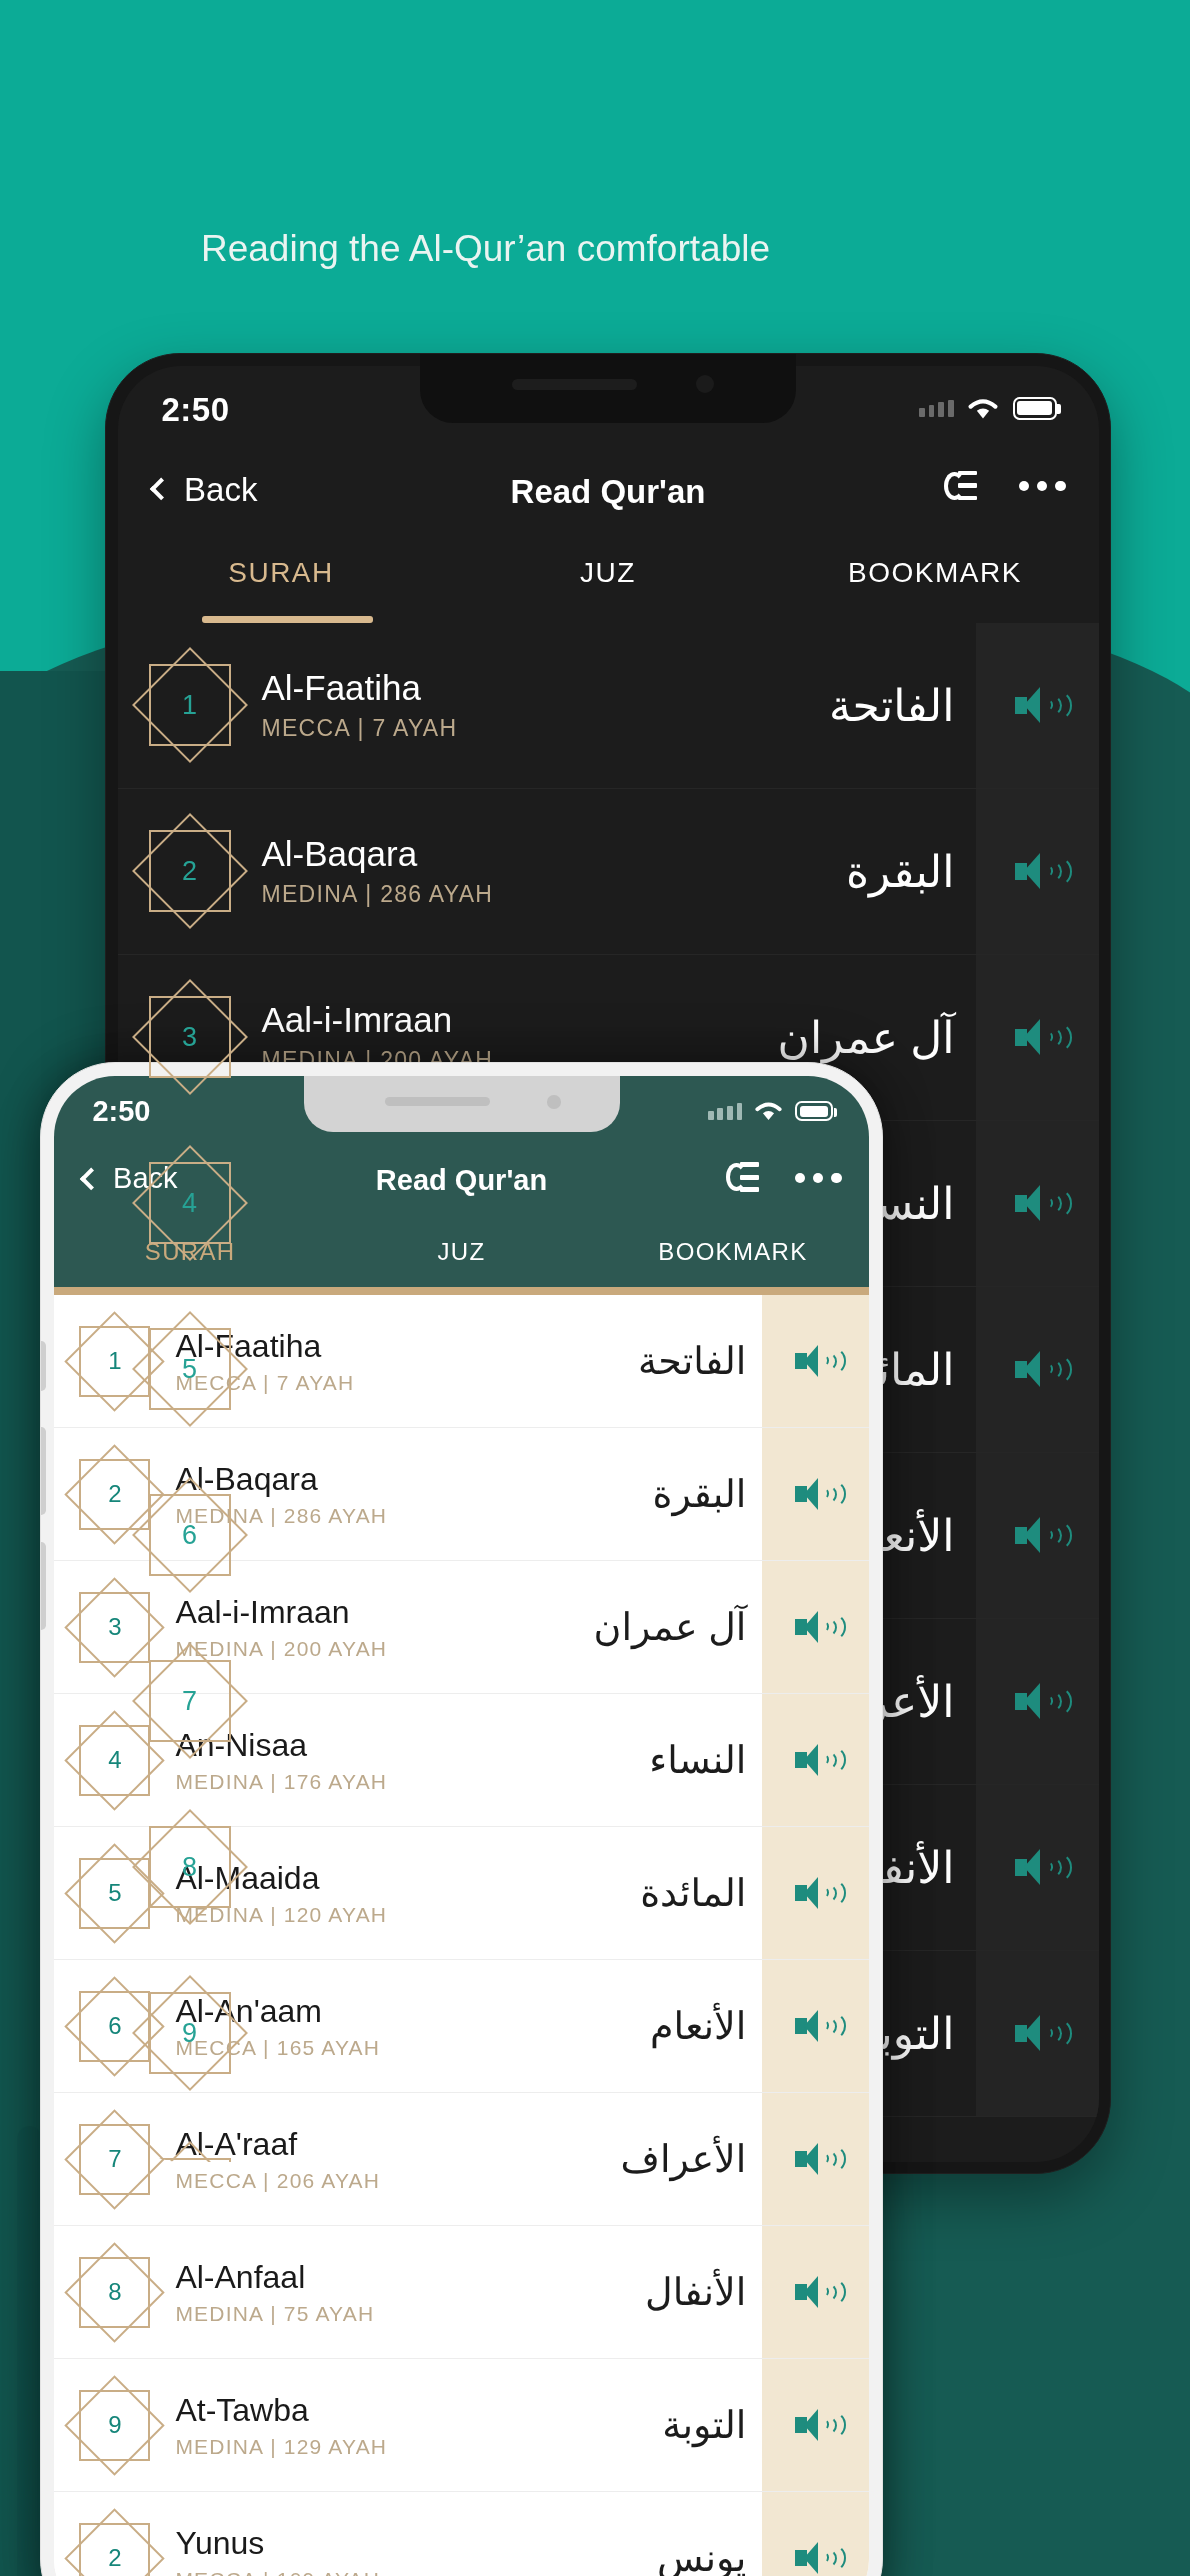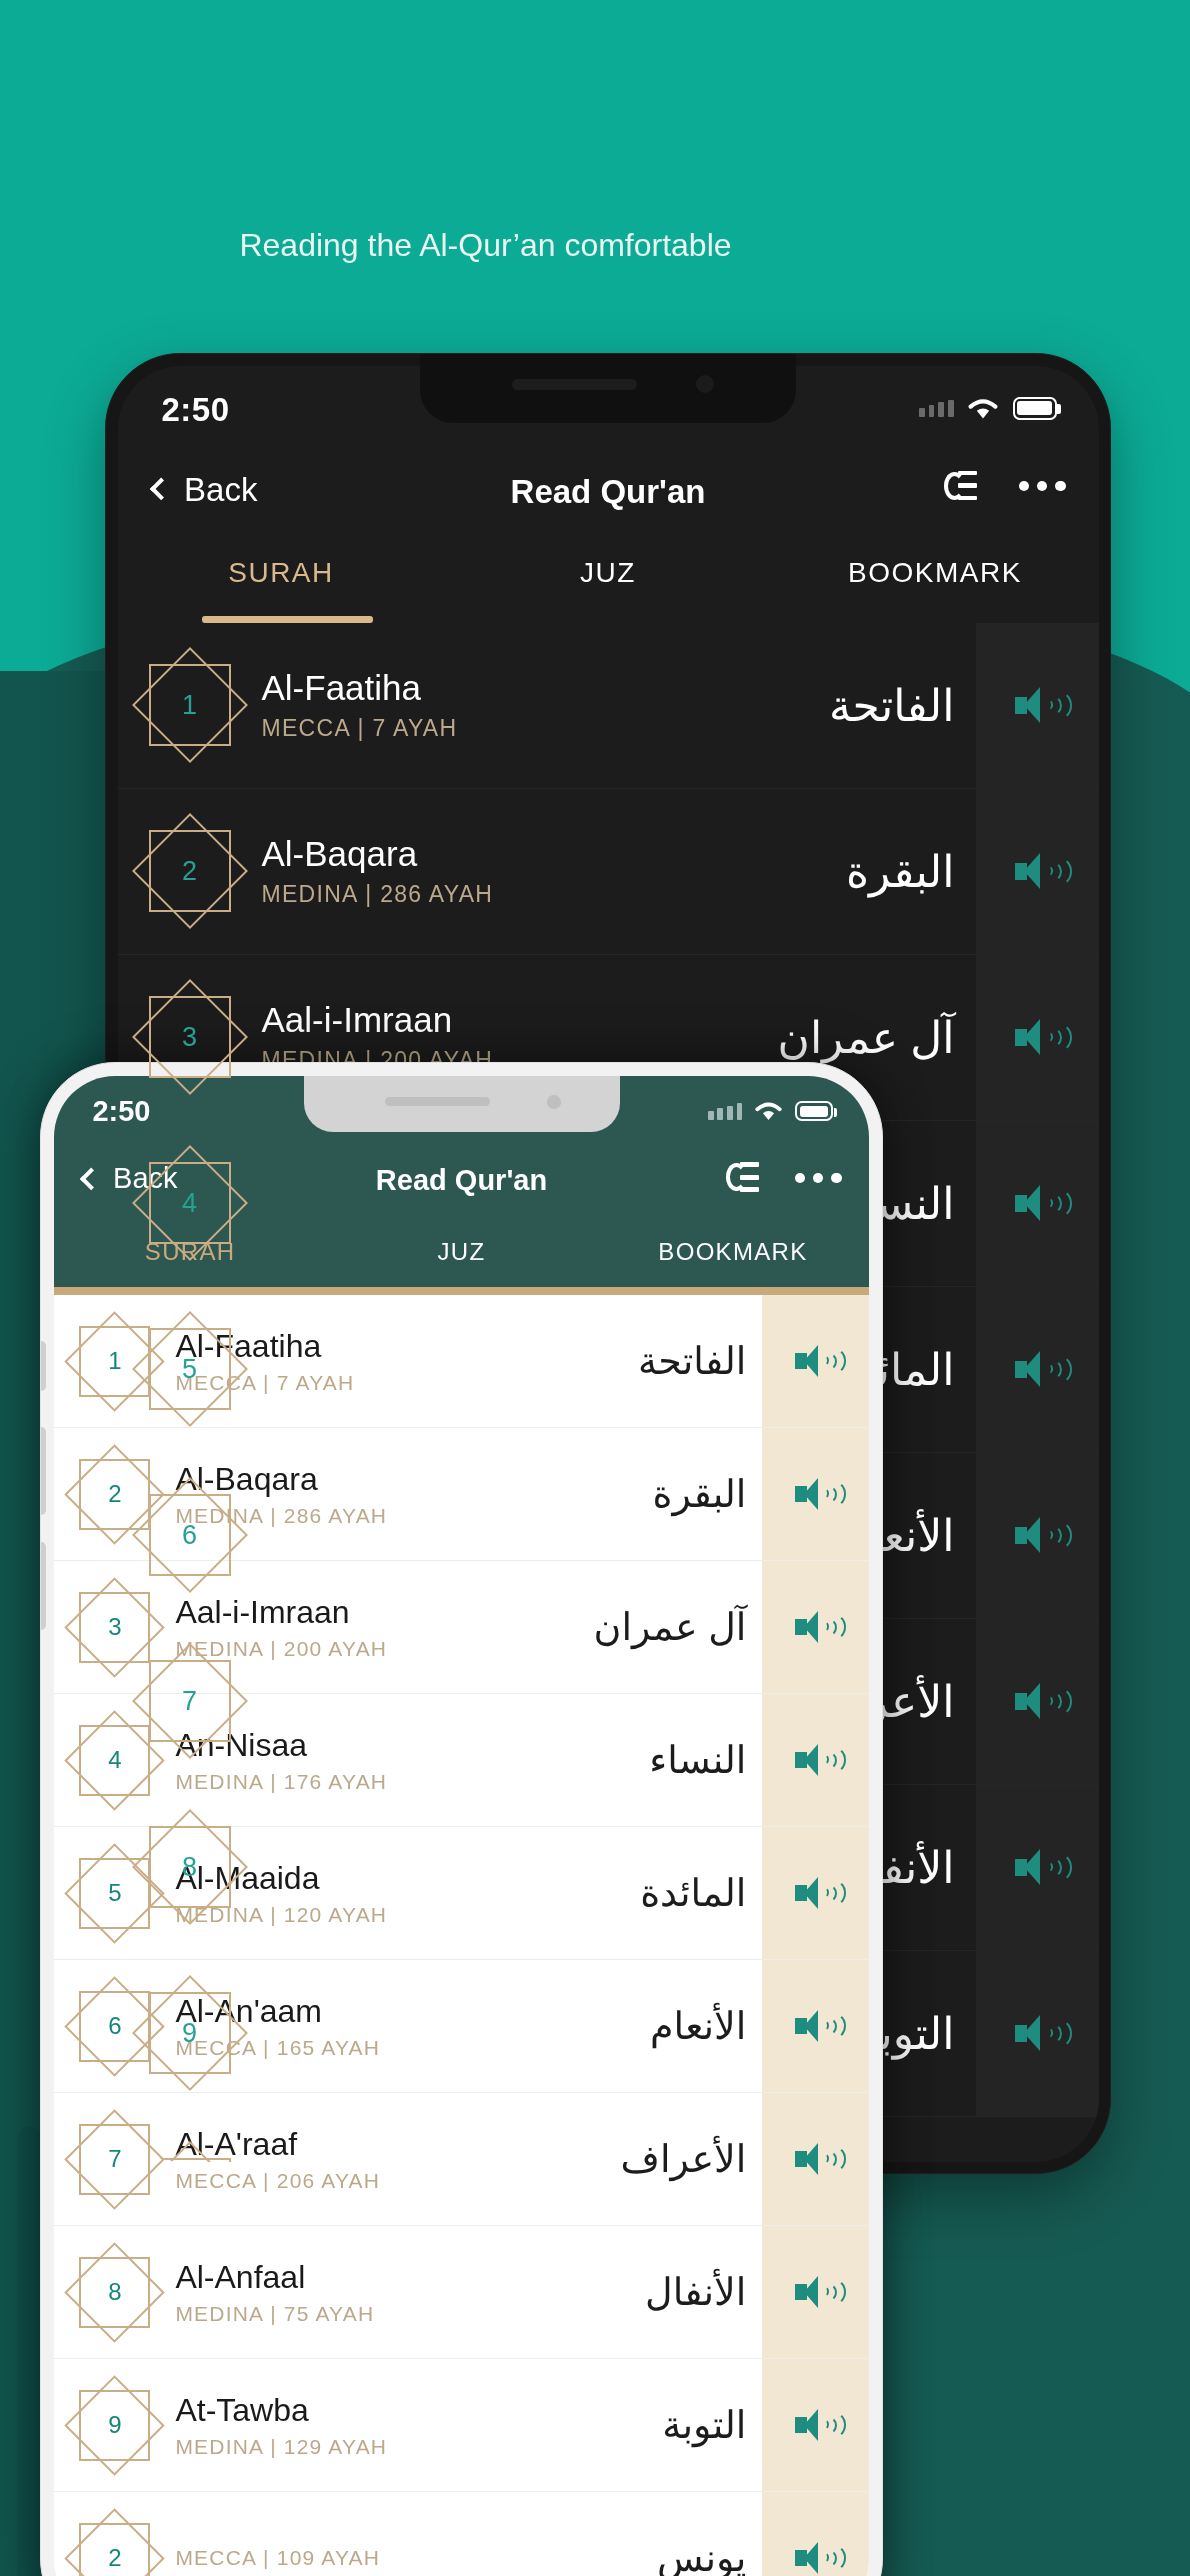--- a/index.html
+++ b/index.html
@@ -64,21 +64,21 @@
     text-align: center;
     color: #F2F5F3;
     font-size: 59px;
     font-weight: bold;
     letter-spacing: 0.5px;
   }
   .subhead {
     position: absolute; top: 226px; left: 0; width: 971px;
     text-align: center;
     color: #EAF4F1;
-    font-size: 32px;
+    font-size: 37px;
     line-height: 1.22;
     font-weight: 400;
   }
 
   
   .phone-dark {
     position: absolute;
     left: 105px; top: 353px;
     width: 1006px; height: 1821px;
     background: #161616;
@@ -841,20 +841,21 @@
           </div>
           <div class="l-row">
             <div class="badge-wrap">
               <div class="star">
                 <span class="s1"></span>
                 <span class="s2"></span>
                 <span>2</span>
               </div>
             </div>
             <div class="names">
+              <div class="nm">Yunus</div>
               <div class="meta">MECCA | 109 AYAH</div>
             </div>
             <div class="ar">يونس</div>
             <div class="spk-col">
               <div class="spk">
                 <span class="body"></span>
                 <span class="cone"></span>
                 <span class="w1"></span>
                 <span class="w2"></span>
                 <span class="w3"></span>

